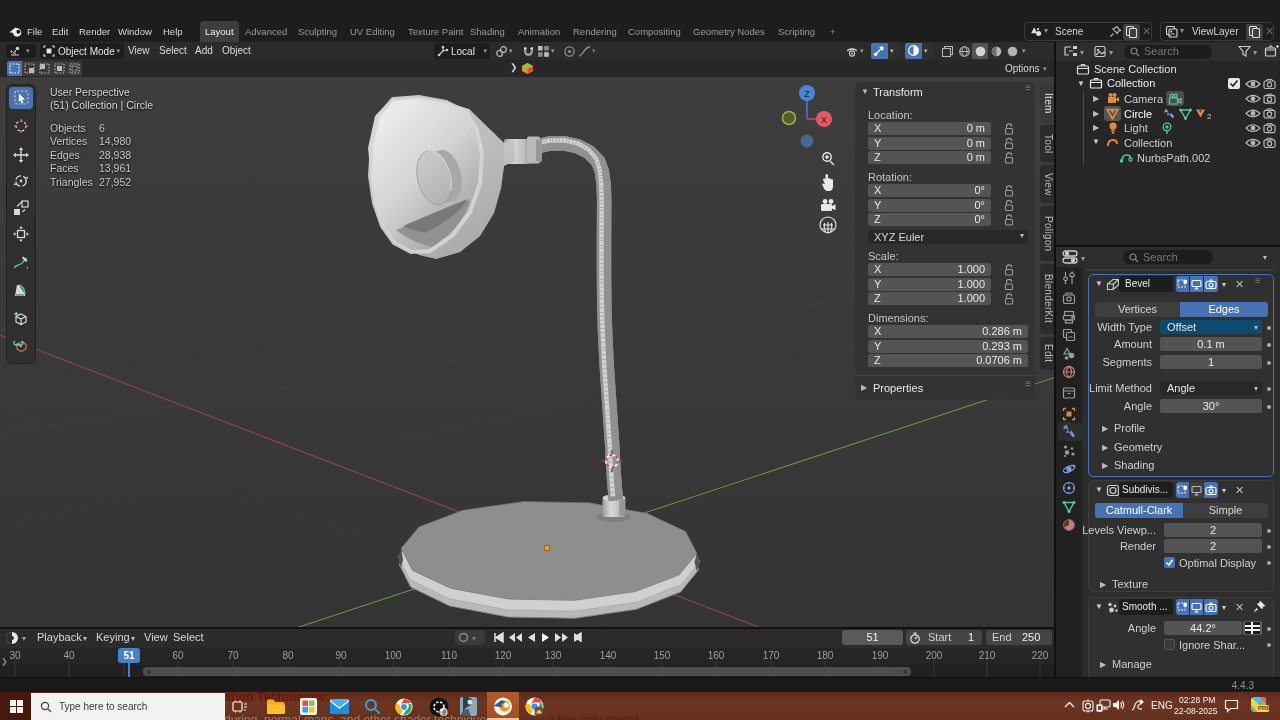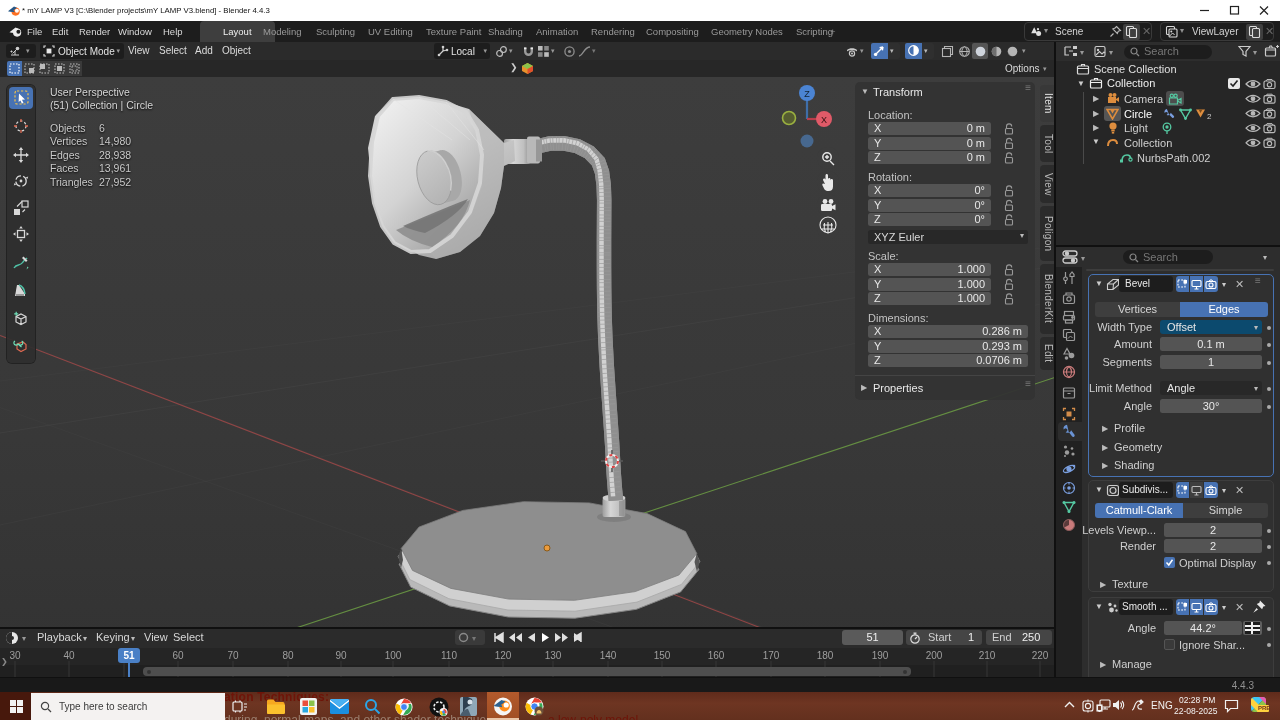--- a/index.html
+++ b/index.html
@@ -3,21 +3,21 @@
 *{margin:0;padding:0;box-sizing:border-box}
 html,body{width:1280px;height:720px;overflow:hidden;background:#1d1d1d;font-family:"Liberation Sans",sans-serif;-webkit-font-smoothing:antialiased}
 .abs{position:absolute}
 #stage{position:relative;width:1280px;height:720px}
 
 #titlebar{left:0;top:0;width:1280px;height:21px;background:#fff;color:#000;font-size:11px}
 #titlebar .tt{position:absolute;left:22px;top:6px;font-size:7.8px;color:#111}
 
 #topbar{left:0;top:21px;width:1280px;height:21px;background:#1d1d1d;color:#d4d4d4;font-size:9.5px}
 .menu{position:absolute;top:5px;color:#dadada}
-.wtab{position:absolute;top:0;height:21px;line-height:22px;padding:0 23px;font-size:9.5px;color:#9a9a9a;border-radius:4px 4px 0 0}
+.wtab{position:absolute;top:0;height:21px;line-height:22px;padding:0 5px;font-size:9.5px;color:#9a9a9a;border-radius:4px 4px 0 0}
 .wtab.act{background:#3e3e3e;color:#eee}
 .selgrp{position:absolute;top:1px;height:19px;background:#1d1d1d;border:1px solid #3a3a3a;border-radius:4px;color:#d4d4d4;font-size:10px}
 
 #vpheader{left:0;top:42px;width:1054px;height:18px;background:#2b2b2b;color:#dcdcdc;font-size:10px}
 #toolsettings{left:0;top:60px;width:1054px;height:17px;background:#2b2b2b}
 #viewport{left:0;top:77px;width:1054px;height:656px;background:linear-gradient(#3d3d3d,#383838 55%,#313131);overflow:hidden}
 #timeline{left:0;top:628px;width:1054px;height:50px;background:#282828}
 #outliner{left:1056px;top:42px;width:224px;height:203px;background:#262626}
 #props{left:1056px;top:247px;width:224px;height:431px;background:#242424;overflow:hidden}
 #statusbar{left:0;top:678px;width:1280px;height:14px;background:#191919;color:#919191;font-size:10px}
@@ -31,49 +31,35 @@
 .t10{font-size:10px}.t11{font-size:11px}
 .tab{position:absolute;left:0;width:14px;background:#2a2a2af0;color:#b9b9b9;border-radius:4px 0 0 4px;writing-mode:vertical-rl;text-align:center;letter-spacing:.3px}
 .tab.act{background:#383838;color:#e0e0e0}
 .prow{position:absolute;color:#cfcfcf;font-size:11px}
 .dot{position:absolute;width:4px;height:4px;border-radius:50%;background:#ababab}
 .chev{color:#bbb;font-size:8px}
 </style></head>
 <body>
 <div id="stage">
 
-<div class="abs" id="titlebar">
-  <svg class="abs" style="left:7px;top:3px" width="15" height="15" viewBox="0 0 15 15">
-        <circle cx="8.6" cy="8.6" r="4.1" fill="#ff7021"></circle>
-        <circle cx="9.9" cy="7.8" r="2.0" fill="#fff"></circle>
-        <path d="M1 8.3 L7 3.6 L10 4.8 L5 8.5 Z" fill="#265787"></path>
-        <path d="M1 8.3 L7 7.6 L7.6 9.2 Z" fill="#265787"></path>
-      </svg>
-  <span class="tt">* mY LAMP V3 [C:\Blender projects\mY LAMP V3.blend] - Blender 4.4.3</span>
-  <svg class="abs" style="left:1190px;top:0" width="90" height="21" viewBox="0 0 90 21" fill="none" stroke="#222" stroke-width="1.2">
-        <path d="M10 10.5 h9"></path>
-        <rect x="40.5" y="6.5" width="8" height="7.5"></rect>
-        <path d="M70 6.5 l8 8 M78 6.5 l-8 8"></path>
-      </svg>
-</div>
 
 <div class="abs" id="topbar">
   <svg class="abs" style="left:8px;top:3px" width="16" height="15" viewBox="0 0 15 15">
         <circle cx="8.6" cy="8.6" r="4.1" fill="#ececec"></circle>
         <circle cx="9.9" cy="7.8" r="2.0" fill="#1d1d1d"></circle>
         <path d="M1 8.3 L7 3.6 L10 4.8 L5 8.5 Z" fill="#ececec"></path>
         <path d="M1 8.3 L7 7.6 L7.6 9.2 Z" fill="#ececec"></path>
       </svg>
   <span class="menu" style="left:27px">File</span>
   <span class="menu" style="left:52px">Edit</span>
   <span class="menu" style="left:79px">Render</span>
   <span class="menu" style="left:118px">Window</span>
   <span class="menu" style="left:163px">Help</span>
   <span class="wtab act" style="left:200px">Layout</span>
-  <span class="wtab" style="left:240px">Modeling</span>
+  <span class="wtab" style="left:240px">Advanced</span>
   <span class="wtab" style="left:293px">Sculpting</span>
   <span class="wtab" style="left:345px">UV Editing</span>
   <span class="wtab" style="left:403px">Texture Paint</span>
   <span class="wtab" style="left:465px">Shading</span>
   <span class="wtab" style="left:513px">Animation</span>
   <span class="wtab" style="left:568px">Rendering</span>
   <span class="wtab" style="left:623px">Compositing</span>
   <span class="wtab" style="left:688px">Geometry Nodes</span>
   <span class="wtab" style="left:773px">Scripting</span>
   <span class="menu" style="left:830px;color:#8f8f8f">+</span>

